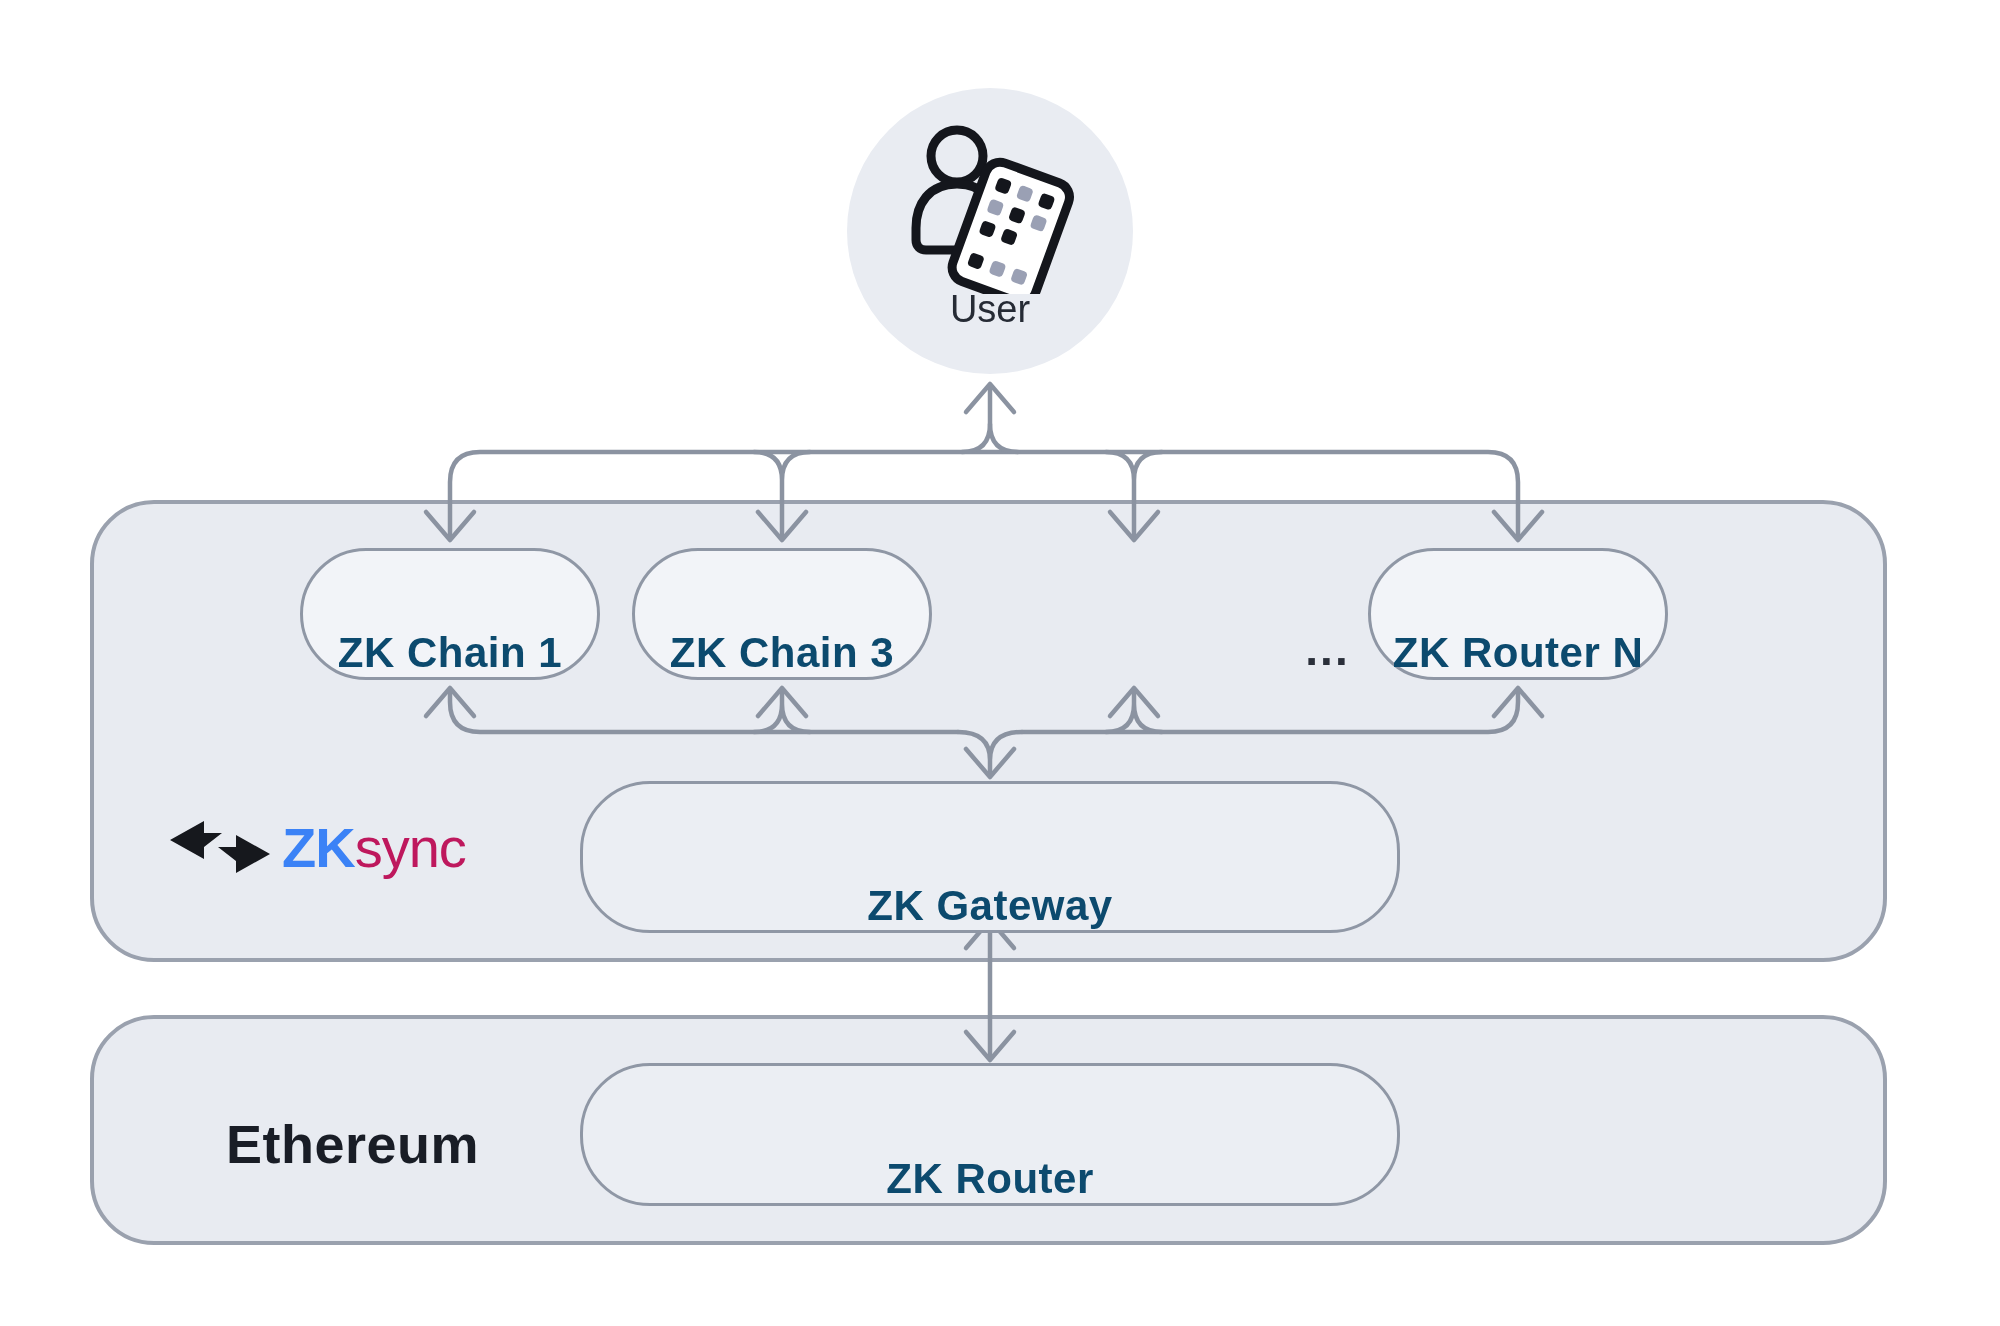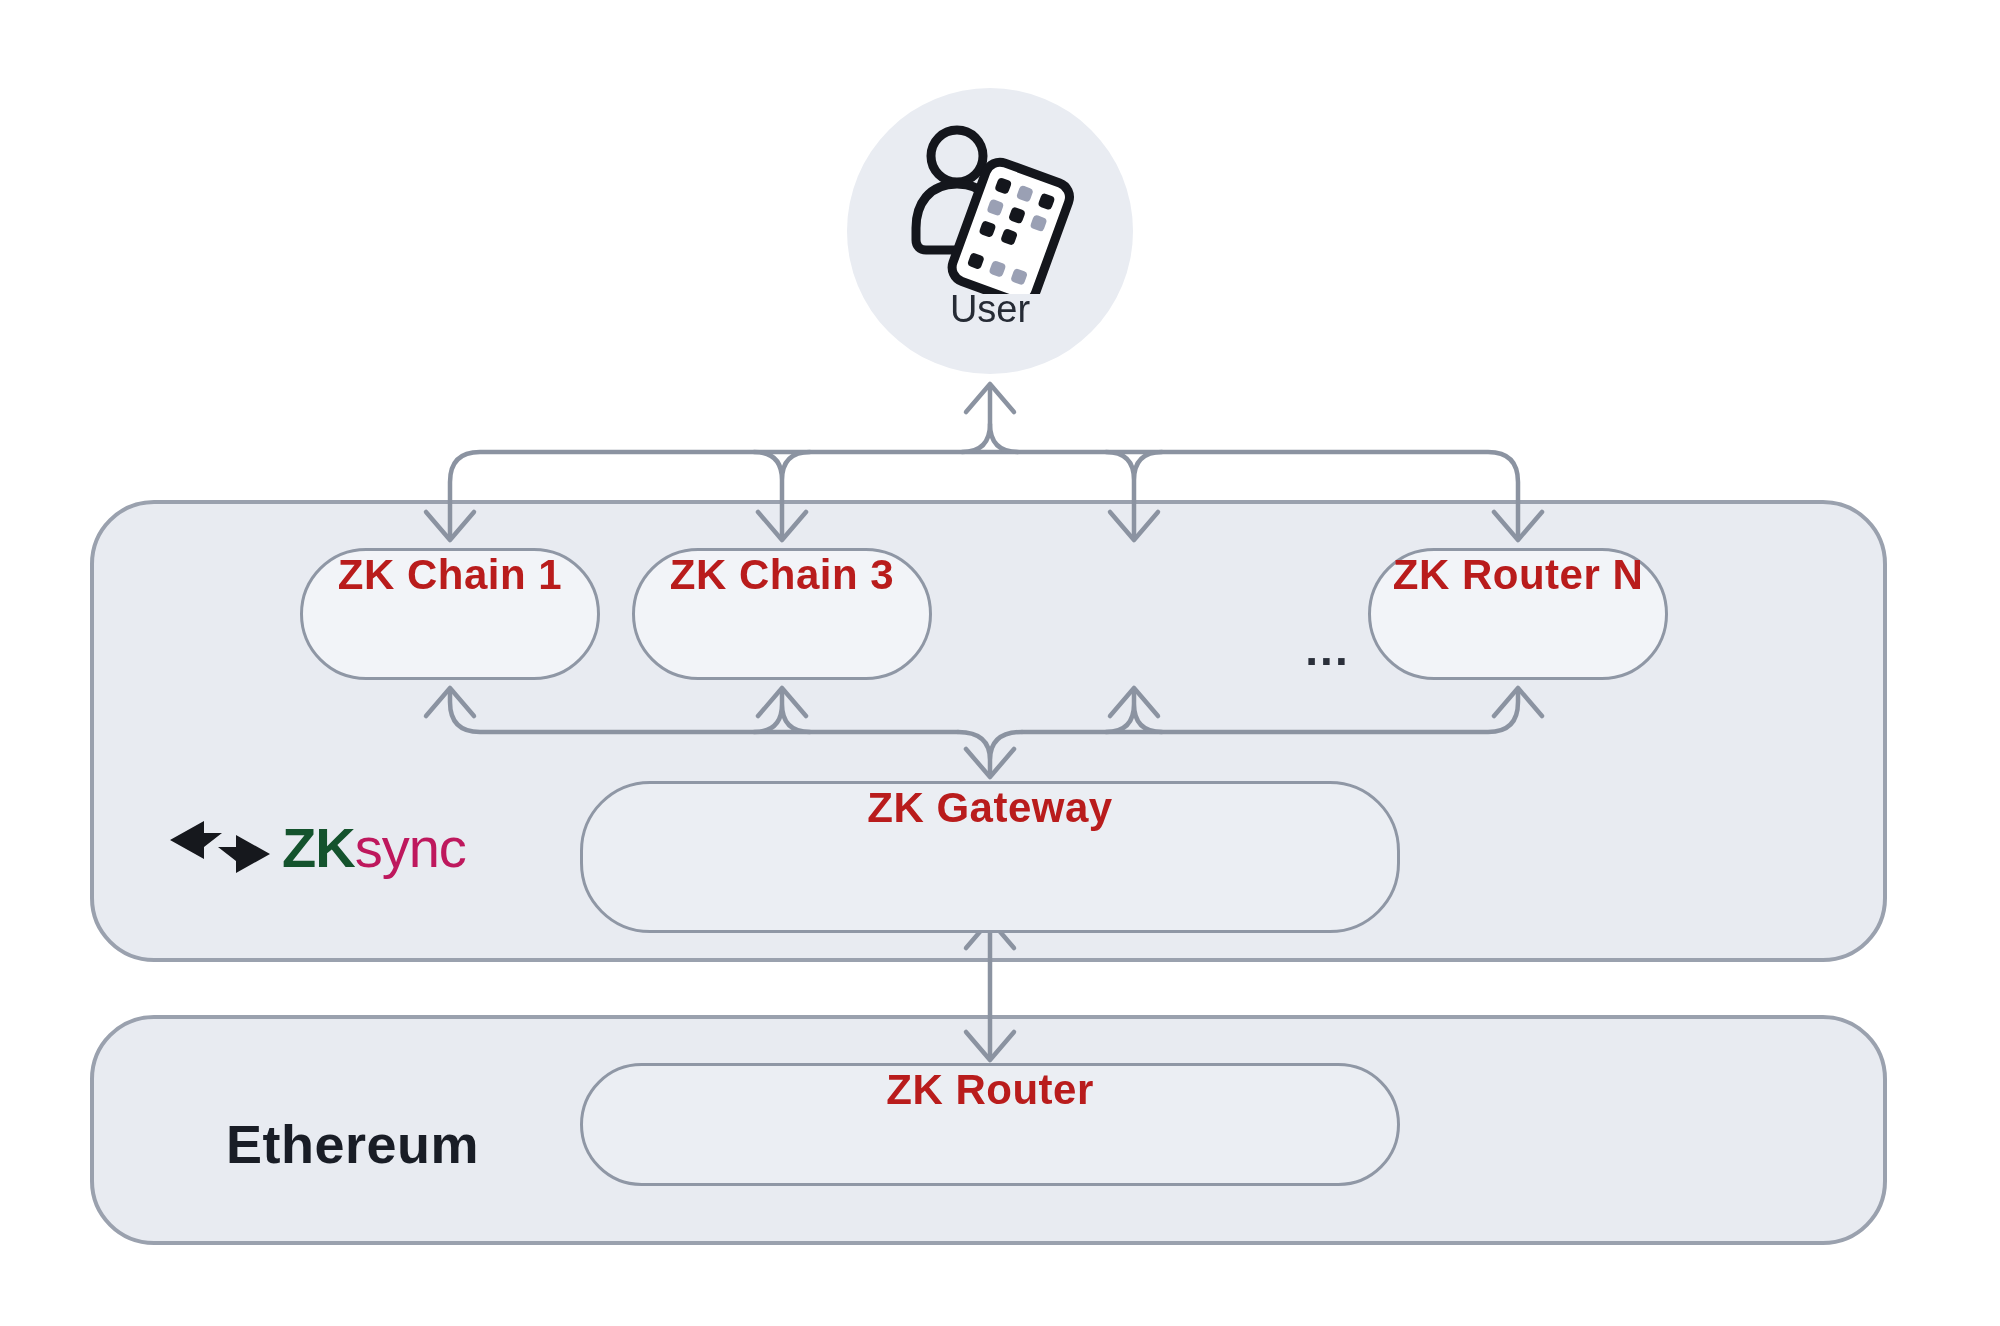--- a/index.html
+++ b/index.html
@@ -19,55 +19,55 @@
   }
   .zksync-container{left:90px;top:500px;width:1797px;height:462px;}
   .ethereum-container{left:90px;top:1015px;width:1797px;height:230px;}
   .connector-layer{position:absolute;left:0;top:0;width:2000px;height:1326px;}
   .pill{
     position:absolute;
     box-sizing:border-box;
     background:#f2f4f8;
     border:3.5px solid #8f97a5;
     border-radius:70px;
-    display:flex;align-items:flex-start;justify-content:center;
-    color:#b91c1c;
+    display:flex;align-items:flex-end;justify-content:center;
+    color:#0c4a6e;
     font-weight:700;
     font-size:42px;
     letter-spacing:0.5px;
     white-space:nowrap;
   }
   .chain-pill{top:548px;width:300px;height:132px;}
   .chain-1{left:300px;}
   .chain-2{left:632px;}
   .chain-3{left:984px;}
   .chain-n{left:1368px;}
   .inner-pill{background:#ebeef3;}
   .gateway-pill{left:580px;top:781px;width:820px;height:152px;}
-  .router-pill{left:580px;top:1063px;width:820px;height:123px;}
+  .router-pill{left:580px;top:1063px;width:820px;height:143px;}
   .ellipsis{
     position:absolute;left:1287px;top:606px;width:81px;height:70px;
     display:flex;align-items:flex-end;justify-content:center;
     font-size:46px;font-weight:700;color:#2a2f3a;letter-spacing:2px;
   }
   .user-circle{
     position:absolute;left:847px;top:88px;width:286px;height:286px;
     border-radius:50%;background:#e9ecf2;
   }
   .user-icon{position:absolute;left:56px;top:26px;}
   .user-label{
     position:absolute;left:0;top:200px;width:100%;
     text-align:center;font-size:38px;font-weight:400;color:#262b35;
   }
   .zksync-logo{
     position:absolute;left:168px;top:812px;height:70px;
     display:flex;align-items:center;gap:10px;
   }
   .zksync-logo .wordmark{font-size:56px;letter-spacing:-1px;}
-  .zksync-logo .zk{font-weight:700;color:#14532d;}
+  .zksync-logo .zk{font-weight:700;color:#3b82f6;}
   .zksync-logo .sync{font-weight:400;color:#be185d;}
   .ethereum-label{
     position:absolute;left:226px;top:1015px;height:258px;
     display:flex;align-items:center;
     font-size:54px;font-weight:700;color:#191d26;letter-spacing:0.5px;
   }
 </style>
 </head>
 <body>
 

